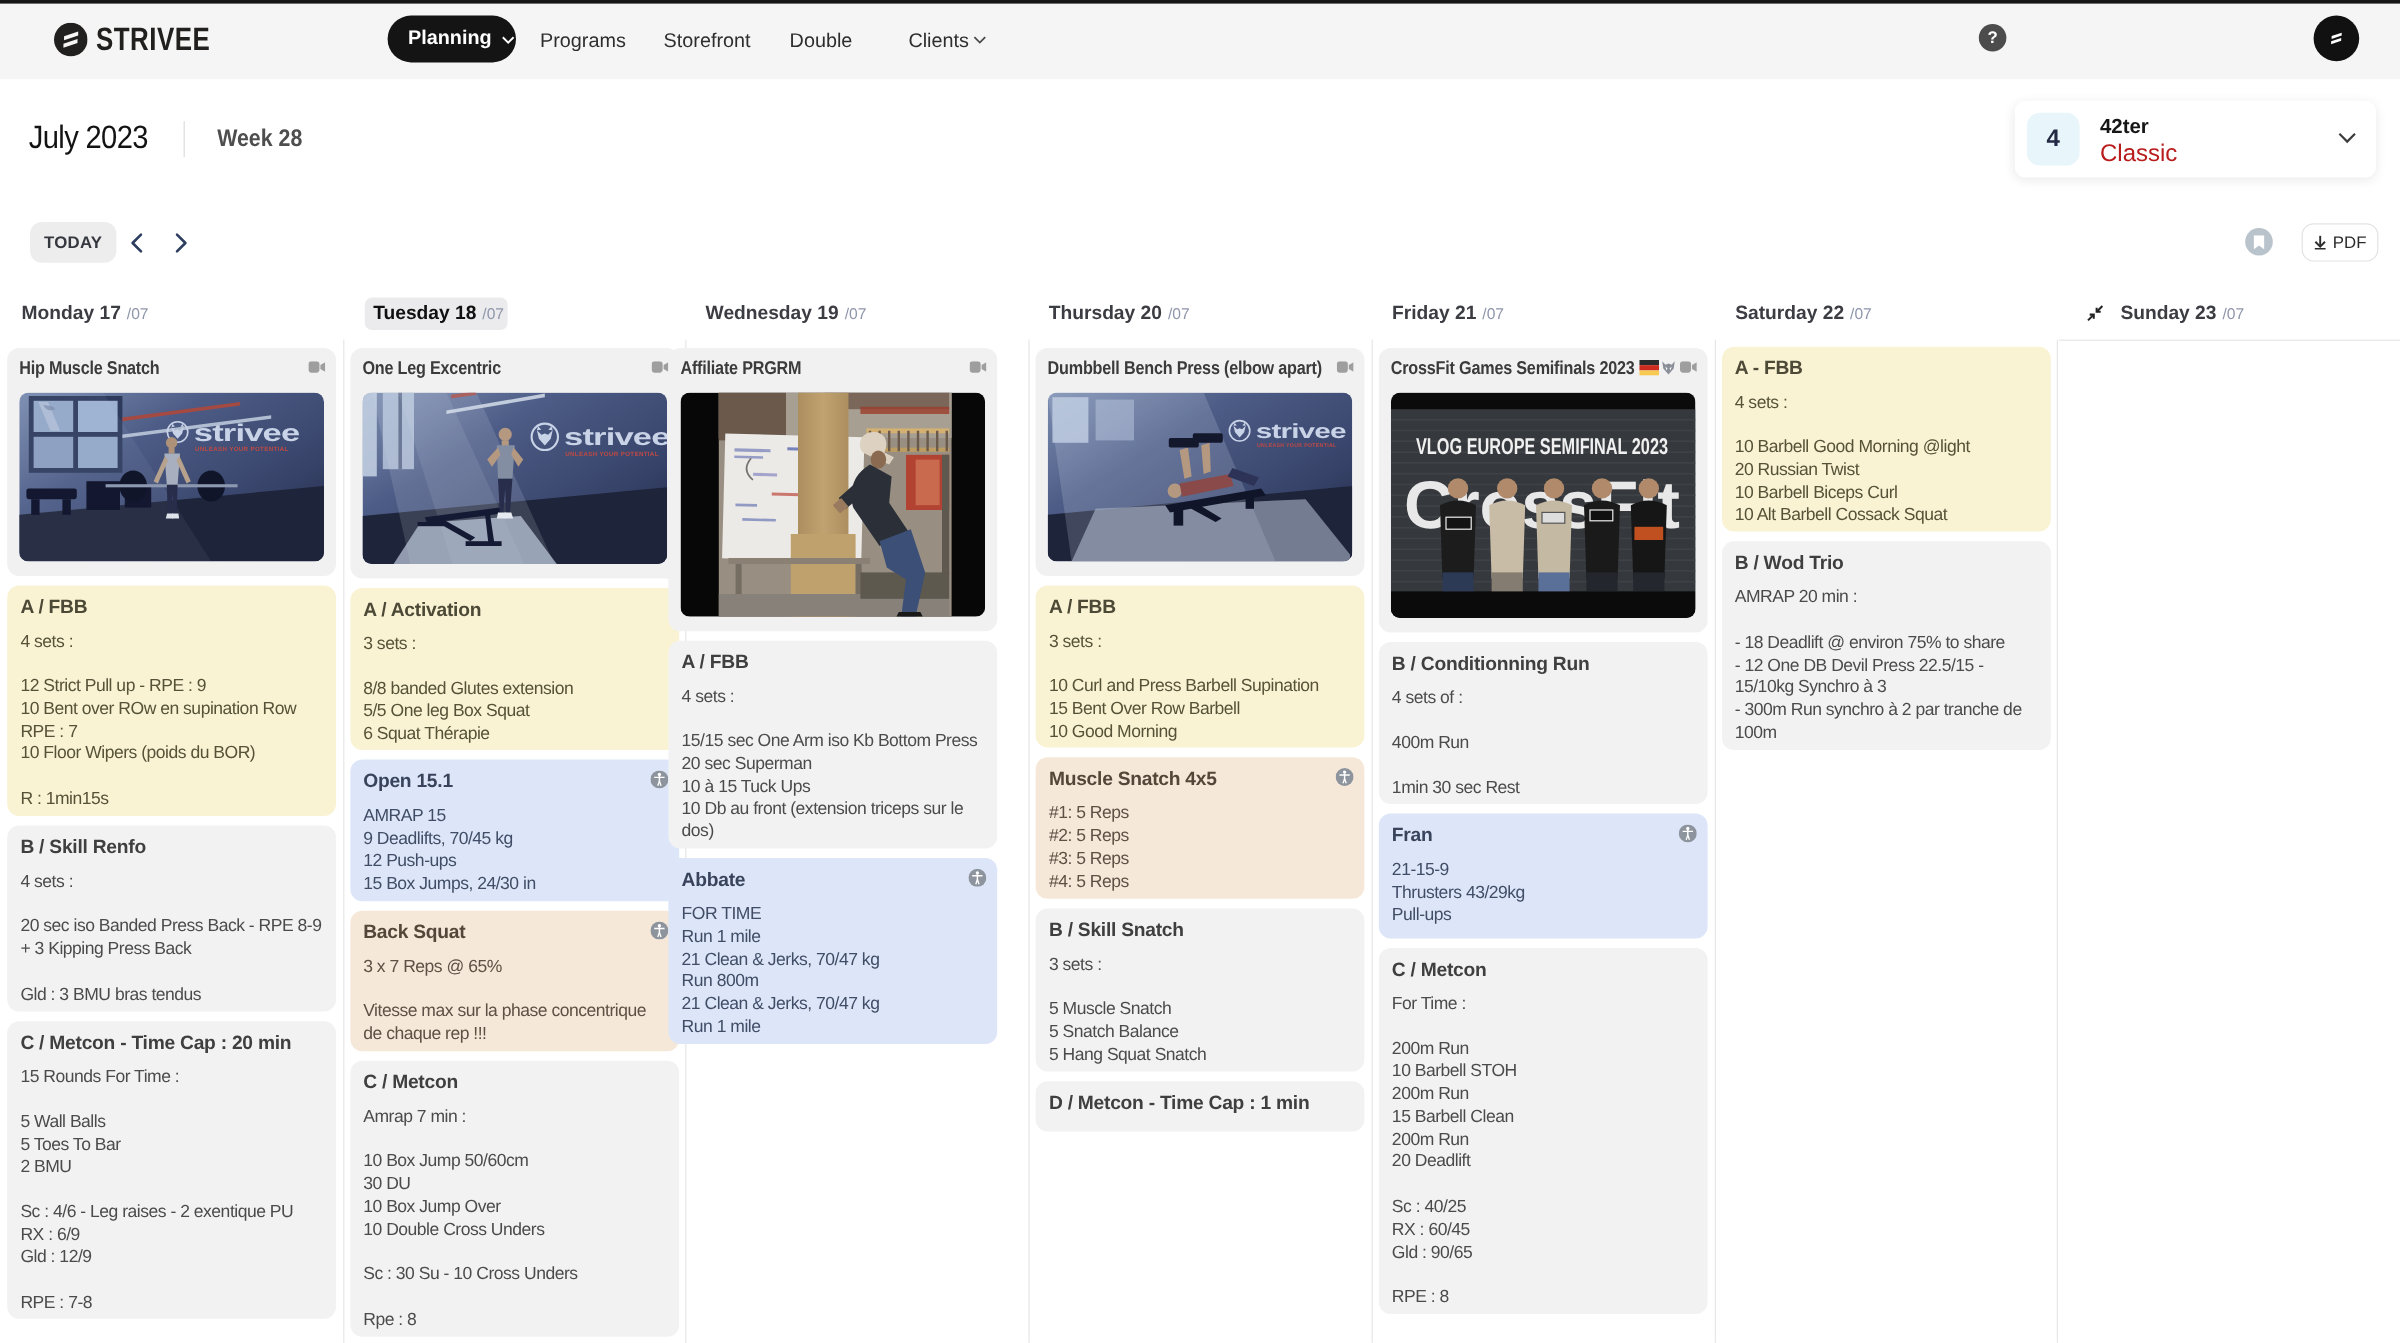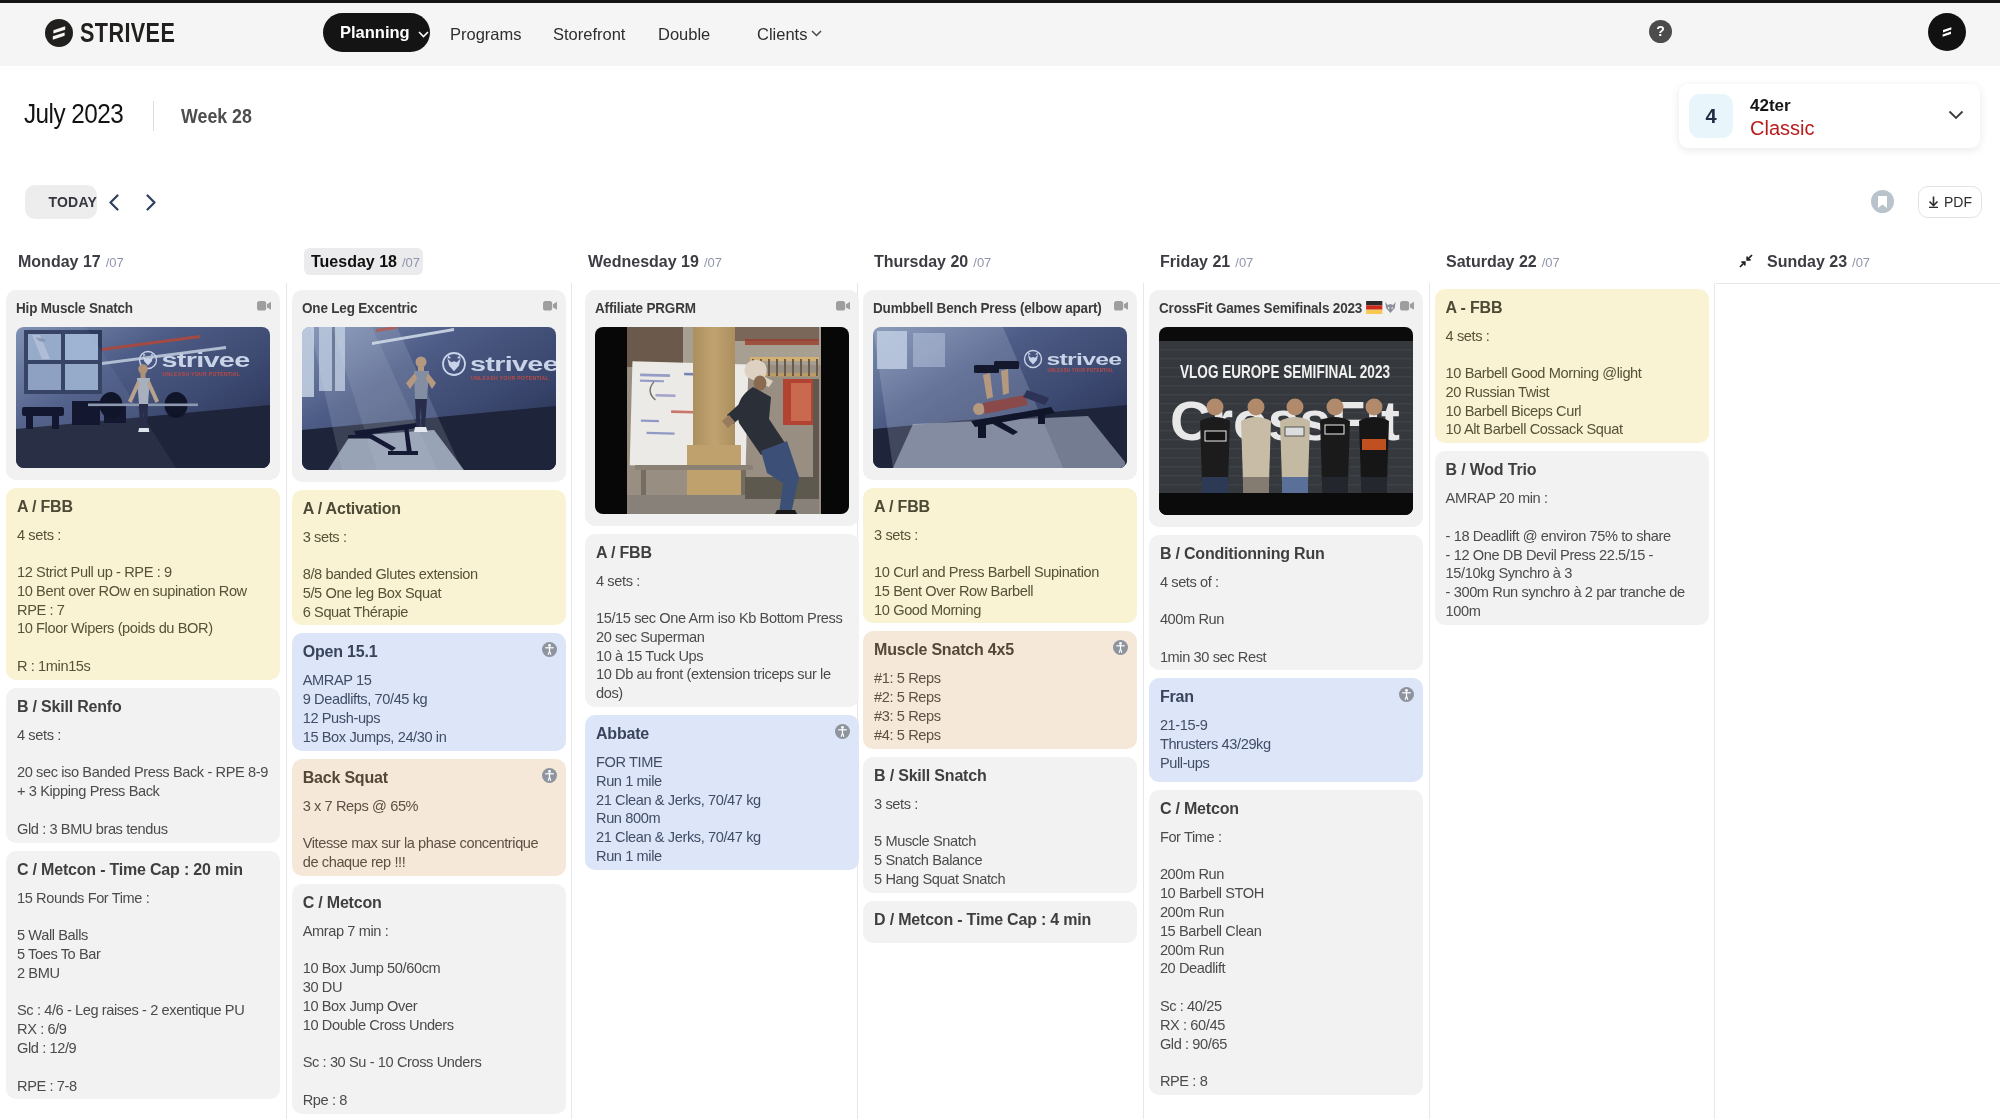--- a/index.html
+++ b/index.html
@@ -22,21 +22,21 @@
 .hdiv{position:absolute;left:153px;top:101px;width:1px;height:30px;background:#dcdcdc}
 .week{position:absolute;left:181px;top:105px;font-size:20px;font-weight:bold;color:#4e4e4e;transform:scaleX(0.89);transform-origin:left center}
 .selcard{position:absolute;left:1679px;top:84px;width:301px;height:64px;background:#fff;border-radius:9px;
   box-shadow:0 2px 10px rgba(0,0,0,0.09)}
 .selnum{position:absolute;left:10px;top:10px;width:44px;height:44px;background:#e8f5fa;border-radius:11px;
   color:#232a44;font-size:20px;font-weight:bold;text-align:center;line-height:44px}
 .selname{position:absolute;left:71px;top:12px;font-size:17px;font-weight:bold;color:#161616}
 .selsub{position:absolute;left:71px;top:33px;font-size:20px;color:#b91c1c}
 
 .todaybtn{position:absolute;left:25px;top:185px;width:72px;height:34px;background:#ededed;border-radius:10px;
-  color:#35373f;font-size:14px;font-weight:bold;text-align:right;line-height:34px;letter-spacing:0.2px}
+  color:#35373f;font-size:14px;font-weight:bold;text-align:center;line-height:34px;letter-spacing:0.2px}
 .pdfbtn{position:absolute;left:1918px;top:186px;width:64px;height:32px;background:#fff;
   border:1px solid #e3e3e3;border-radius:10px;color:#2c2c2c;font-size:14px;font-weight:500;line-height:30px;text-align:center}
 .bkm{position:absolute;left:1871px;top:190px;width:23px;height:23px;border-radius:50%;background:#b9c3cb}
 
 .sep{position:absolute;top:283px;width:1px;background:#e7e7e9;height:836px}
 .sunline{position:absolute;top:283px;left:1716px;width:284px;height:1px;background:#e7e7e9}
 .dayhead{position:absolute;top:253px;font-size:16px;font-weight:bold;color:#3c3c43;white-space:nowrap}
 .dayhead .num{color:#8f96ab;font-weight:normal;font-size:13px;margin-left:5px}
 .daypill{position:absolute;top:248px;height:27px;background:#ebebed;border-radius:6px}
 .col{position:absolute;top:290px;width:274px}
@@ -333,21 +333,21 @@
 10 Box Jump 50/60cm
 30 DU
 10 Box Jump Over
 10 Double Cross Unders
 
 Sc : 30 Su - 10 Cross Unders
 
 Rpe : 8</div>
     </div>
 </div>
-<div class="col" style="left:585px;top:290px">
+<div class="col" style="left:557px;top:290px">
 <div class="card mcard">
       <div class="mtitle">Affiliate PRGRM</div>
       <svg class="vicon" width="14" height="10" viewBox="0 0 14 10">
         <rect x="0" y="0" width="9.2" height="9.6" rx="2.6" fill="#9e9e9e"></rect>
         <path d="M10 3.2 L14 0.8 L14 8.8 L10 6.4 Z" fill="#9e9e9e"></path>
       </svg>
       <div class="mimg">
         <svg width="254" height="187" viewBox="0 0 254 187">
           <rect width="254" height="187" fill="#070707"></rect>
           <g>
@@ -519,21 +519,21 @@
     </div>
 <div class="card scard c-gray">
       <div class="stitle">B / Skill Snatch</div>
       <div class="sbody">3 sets :
 
 5 Muscle Snatch
 5 Snatch Balance
 5 Hang Squat Snatch</div>
     </div>
 <div class="card scard c-gray">
-      <div class="stitle">D / Metcon - Time Cap : 4 min</div>
+      <div class="stitle">D / Metcon - Time Cap : 1 min</div>
     </div>
 </div>
 <div class="col" style="left:1148.9px;top:290px">
 <div class="card mcard">
       <div class="mtitle">CrossFit Games Semifinals 2023 <svg width="19" height="13" viewBox="0 0 19 13" style="vertical-align:-1px">
           <rect width="19" height="4.3" fill="#2b2b2b"></rect>
           <rect y="4.3" width="19" height="4.4" fill="#cc2b1d"></rect>
           <rect y="8.7" width="19" height="4.3" fill="#f8c950"></rect>
         </svg><svg width="14" height="13" viewBox="0 0 14 13" style="vertical-align:-1px;margin-left:2px">
           <path d="M1 1 L4 4 L7 3 L10 4 L13 1 L12 7 L7 12 L2 7 Z" fill="#8a8f98"></path>

